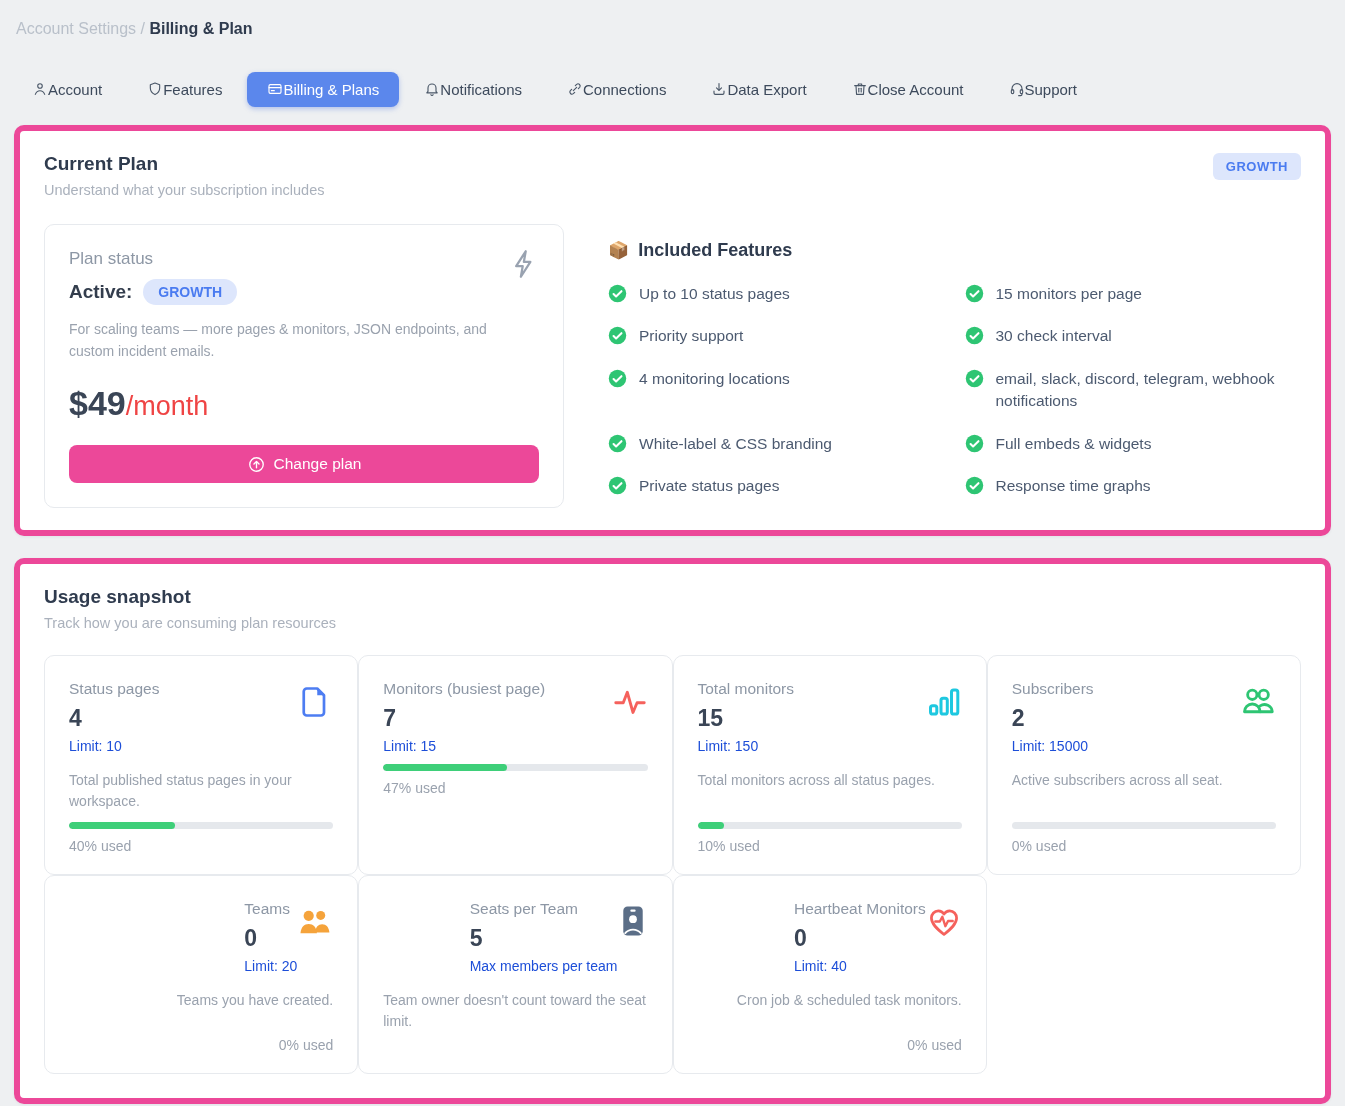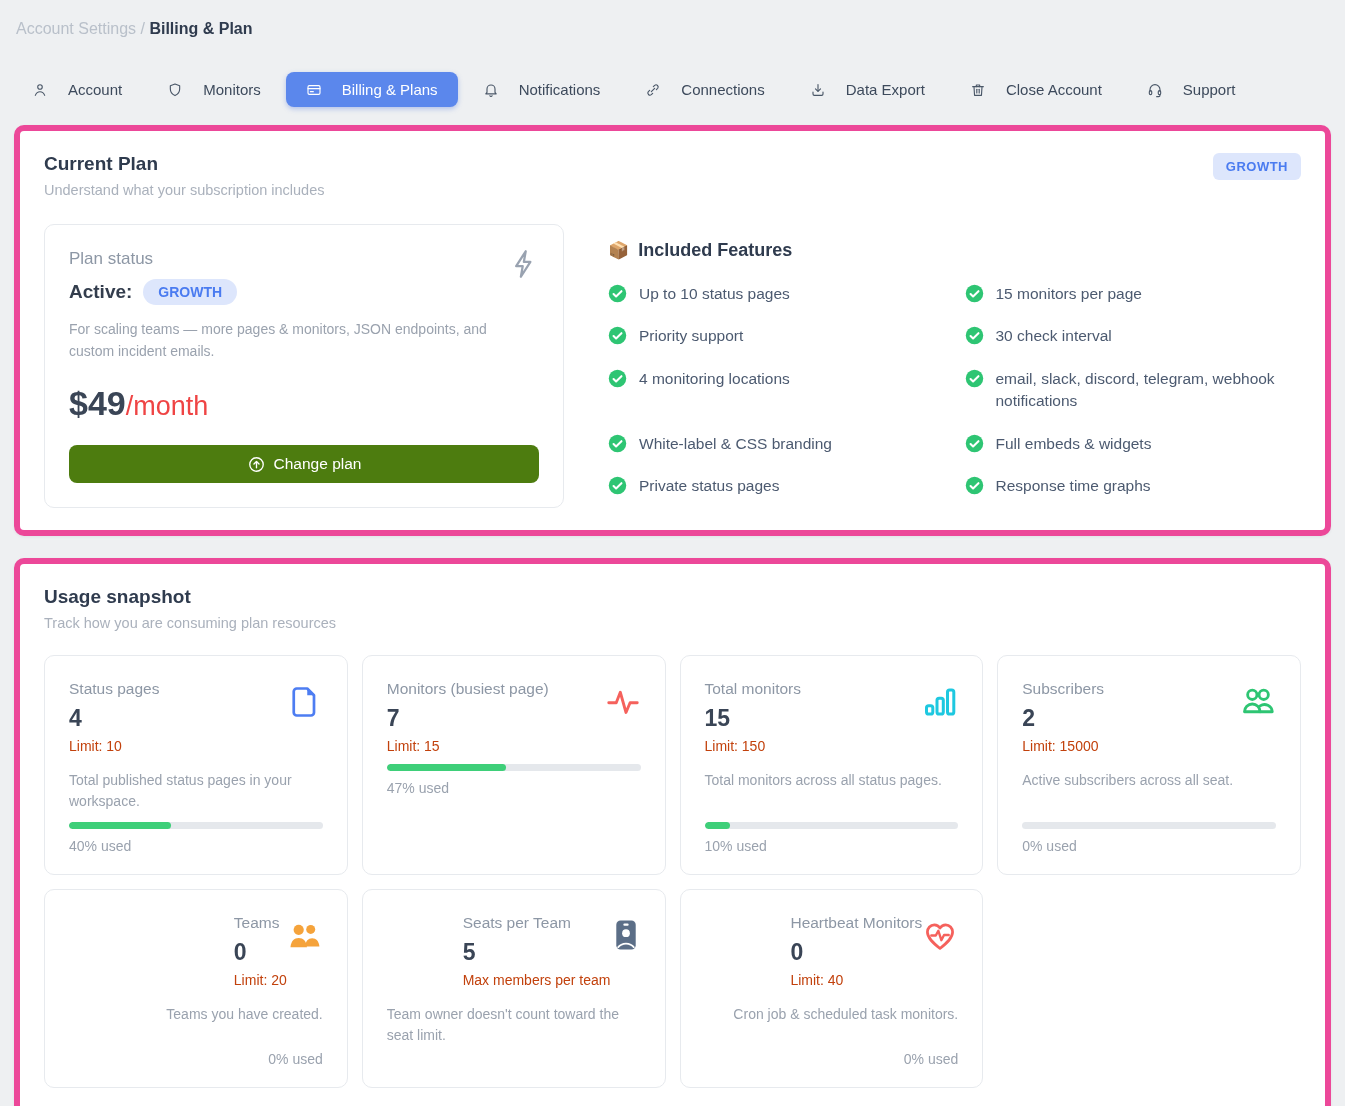--- a/index.html
+++ b/index.html
@@ -12,21 +12,21 @@
   }
   .page { width:1345px; padding:0 14px; }
 
   
   .breadcrumb { padding:20px 2px 0 2px; font-size:16px; }
   .crumb-muted { color:#b9c0ca; font-weight:400; }
   .crumb-current { color:#2f3b4e; font-weight:700; }
 
   
   .tabbar { display:flex; align-items:center; gap:45px; padding:34px 0 12px 18px; }
-  .tab { display:flex; align-items:flex-end; gap:20px; font-size:15px; color:#3d4a5c;
+  .tab { display:flex; align-items:flex-start; gap:0; font-size:15px; color:#3d4a5c;
          padding:9px 0; cursor:pointer; white-space:nowrap; }
   .tab svg { width:16px; height:16px; stroke:#4a5768; }
   .tab.active { background:#5b87ec; color:#ffffff; border-radius:8px;
                 padding:9px 20px; margin:0 -20px;
                 box-shadow:0 2px 5px rgba(70,110,220,.35); }
   .tab.active svg { stroke:#ffffff; }
 
   
   .card { background:#ffffff; border:6px solid #ec4899; border-radius:10px;
           box-shadow:0 1px 3px rgba(25,35,60,.06); padding:22px 24px; }
@@ -47,48 +47,48 @@
   .plan-active { font-size:19px; font-weight:700; color:#333d4d; }
   .pill { background:#dde6fc; color:#4a7bf0; font-size:14px; font-weight:600;
           padding:5px 15px; border-radius:999px; }
   .plan-desc { margin-top:14px; font-size:14px; line-height:1.55; color:#9aa2ae;
                max-width:420px; }
   .price-row { margin-top:22px; }
   .price { font-size:34px; font-weight:700; color:#3a4556; }
   .period { font-size:27px; font-weight:400; color:#ef4444; }
   .bolt { position:absolute; top:22px; right:22px; width:34px; height:34px; }
   .change-btn { margin-top:22px; width:100%; height:38px; border:none; cursor:pointer;
-                background:#4d7c0f; color:#fff; font-size:15.5px; border-radius:8px;
+                background:#ec4899; color:#fff; font-size:15.5px; border-radius:8px;
                 font-family:inherit; display:flex; align-items:center; justify-content:center;
                 gap:8px; }
   .change-btn svg { width:19px; height:19px; }
 
   
   .features { flex:1; padding-top:16px; }
   .feat-head { display:flex; align-items:center; gap:9px; font-size:18px;
                font-weight:700; color:#2f3b4e; }
   .feat-emoji { font-size:17px; }
   .feat-grid { display:grid; grid-template-columns:1fr 1fr; column-gap:10px;
                row-gap:14px; margin-top:22px;gap:20px; }
   .feat-item { display:flex; gap:12px; font-size:15.5px; color:#4c5a70;
                line-height:1.45; align-items:flex-start; }
   .feat-item svg { width:19px; height:19px; flex:0 0 auto; margin-top:1px; }
 
   
   #usage-card { margin-top:22px; padding-bottom:24px; }
-  .usage-grid { display:grid; grid-template-columns:repeat(4,1fr); gap:14px;
+  .usage-grid { display:grid; grid-template-columns:repeat(4,1fr); 
                 margin-top:24px; }
   .ucard { border:1px solid #e7eaee; border-radius:10px; background:#fff;
            padding:24px 24px 20px 24px; display:flex; flex-direction:column; }
   .ucard.tall { min-height:218px; }
   .ucard.short { min-height:196px;align-items:flex-end; }
   .u-top { display:flex; justify-content:space-between; align-items:flex-start; }
   .u-title { font-size:15.5px; color:#8d97a5; }
   .u-value { font-size:23px; font-weight:700; color:#3a4556; margin-top:7px; }
-  .u-limit { font-size:14px; color:#c2410c; margin-top:6px; }
+  .u-limit { font-size:14px; color:#1d4ed8; margin-top:6px; }
   .u-icon { width:36px; height:36px; flex:0 0 auto; margin-top:4px; }
   .u-desc { font-size:14px; color:#9aa2ae; line-height:1.5; margin-top:16px; flex:1; }
   .u-track { height:7px; background:#e5e8ec; border-radius:4px; overflow:hidden;
              margin-top:10px; }
   .u-fill { height:100%; background:#3ecf79; border-radius:4px; width:0; }
   .u-pct { font-size:14px; color:#9aa2ae; margin-top:9px; }
 </style>
 </head>
 <body>
 
@@ -104,21 +104,21 @@
       <svg viewBox="0 0 24 24" fill="none" stroke-width="1.7" stroke-linecap="round" stroke-linejoin="round">
           <circle cx="12" cy="7.5" r="3.4"></circle>
           <path d="M5 20c1.4-3.6 3.9-5.4 7-5.4s5.6 1.8 7 5.4"></path>
         </svg>
       <span>Account</span>
     </div>
     <div class="tab">
       <svg viewBox="0 0 24 24" fill="none" stroke-width="1.7" stroke-linecap="round" stroke-linejoin="round">
           <path d="M12 3l7 2.6v5c0 4.6-2.9 8-7 9.8-4.1-1.8-7-5.2-7-9.8v-5z"></path>
         </svg>
-      <span>Monitors</span>
+      <span>Features</span>
     </div>
     <div class="tab active">
       <svg viewBox="0 0 24 24" fill="none" stroke-width="1.7" stroke-linecap="round" stroke-linejoin="round">
           <rect x="3" y="5.5" width="18" height="13" rx="2"></rect>
           <line x1="3" y1="10" x2="21" y2="10"></line>
           <line x1="6.5" y1="14.5" x2="11" y2="14.5"></line>
         </svg>
       <span>Billing &amp; Plans</span>
     </div>
     <div class="tab">

